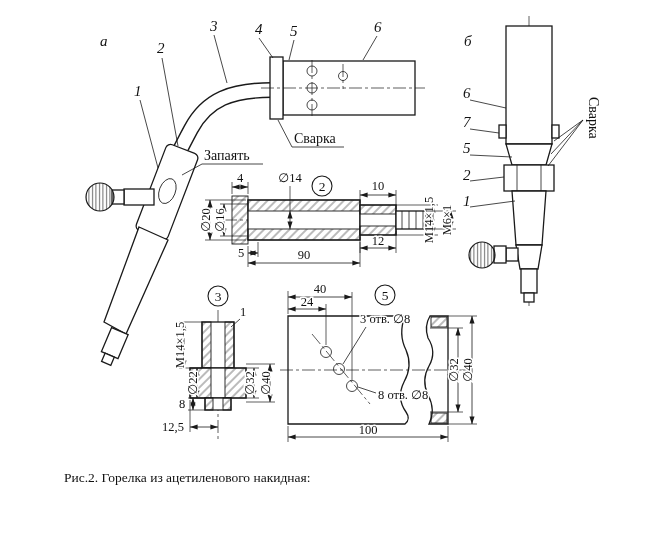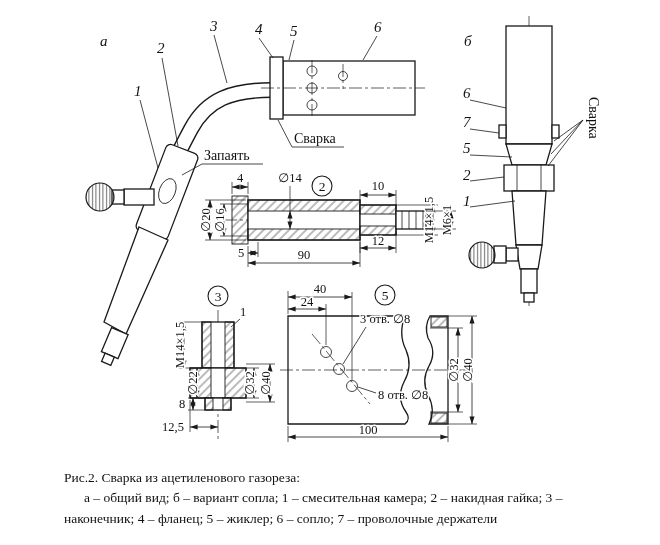--- a/index.html
+++ b/index.html
@@ -284,17 +284,16 @@
     <line class="dm" x1="458" y1="328" x2="458" y2="412" marker-start="url(#arr)" marker-end="url(#arr)"></line>
     <text class="t-dim" transform="rotate(-90 458 370)" x="458" y="370">∅32</text>
     <line class="ex" x1="448" y1="316" x2="477" y2="316"></line>
     <line class="ex" x1="448" y1="424" x2="477" y2="424"></line>
     <line class="dm" x1="472" y1="316" x2="472" y2="424" marker-start="url(#arr)" marker-end="url(#arr)"></line>
     <text class="t-dim" transform="rotate(-90 472 370)" x="472" y="370">∅40</text>
   </g>
 </svg>
 
 <div class="caption">
-  <div class="cap-title">Рис.2. Сварка из ацетиленового газореза:</div>
-  <div class="cap-legend">а – общий вид; б – вариант сопла; 1 – смесительная камера; 2 – накидная гайка; 3 – наконечник; 4 – фланец; 5 – жиклер; 6 – сопло; 7 – проволочные держатели</div>
+  <div class="cap-title">Рис.2. Горелка из ацетиленового накидная:</div>
 </div>
 
 </div>
 
 </body></html>

